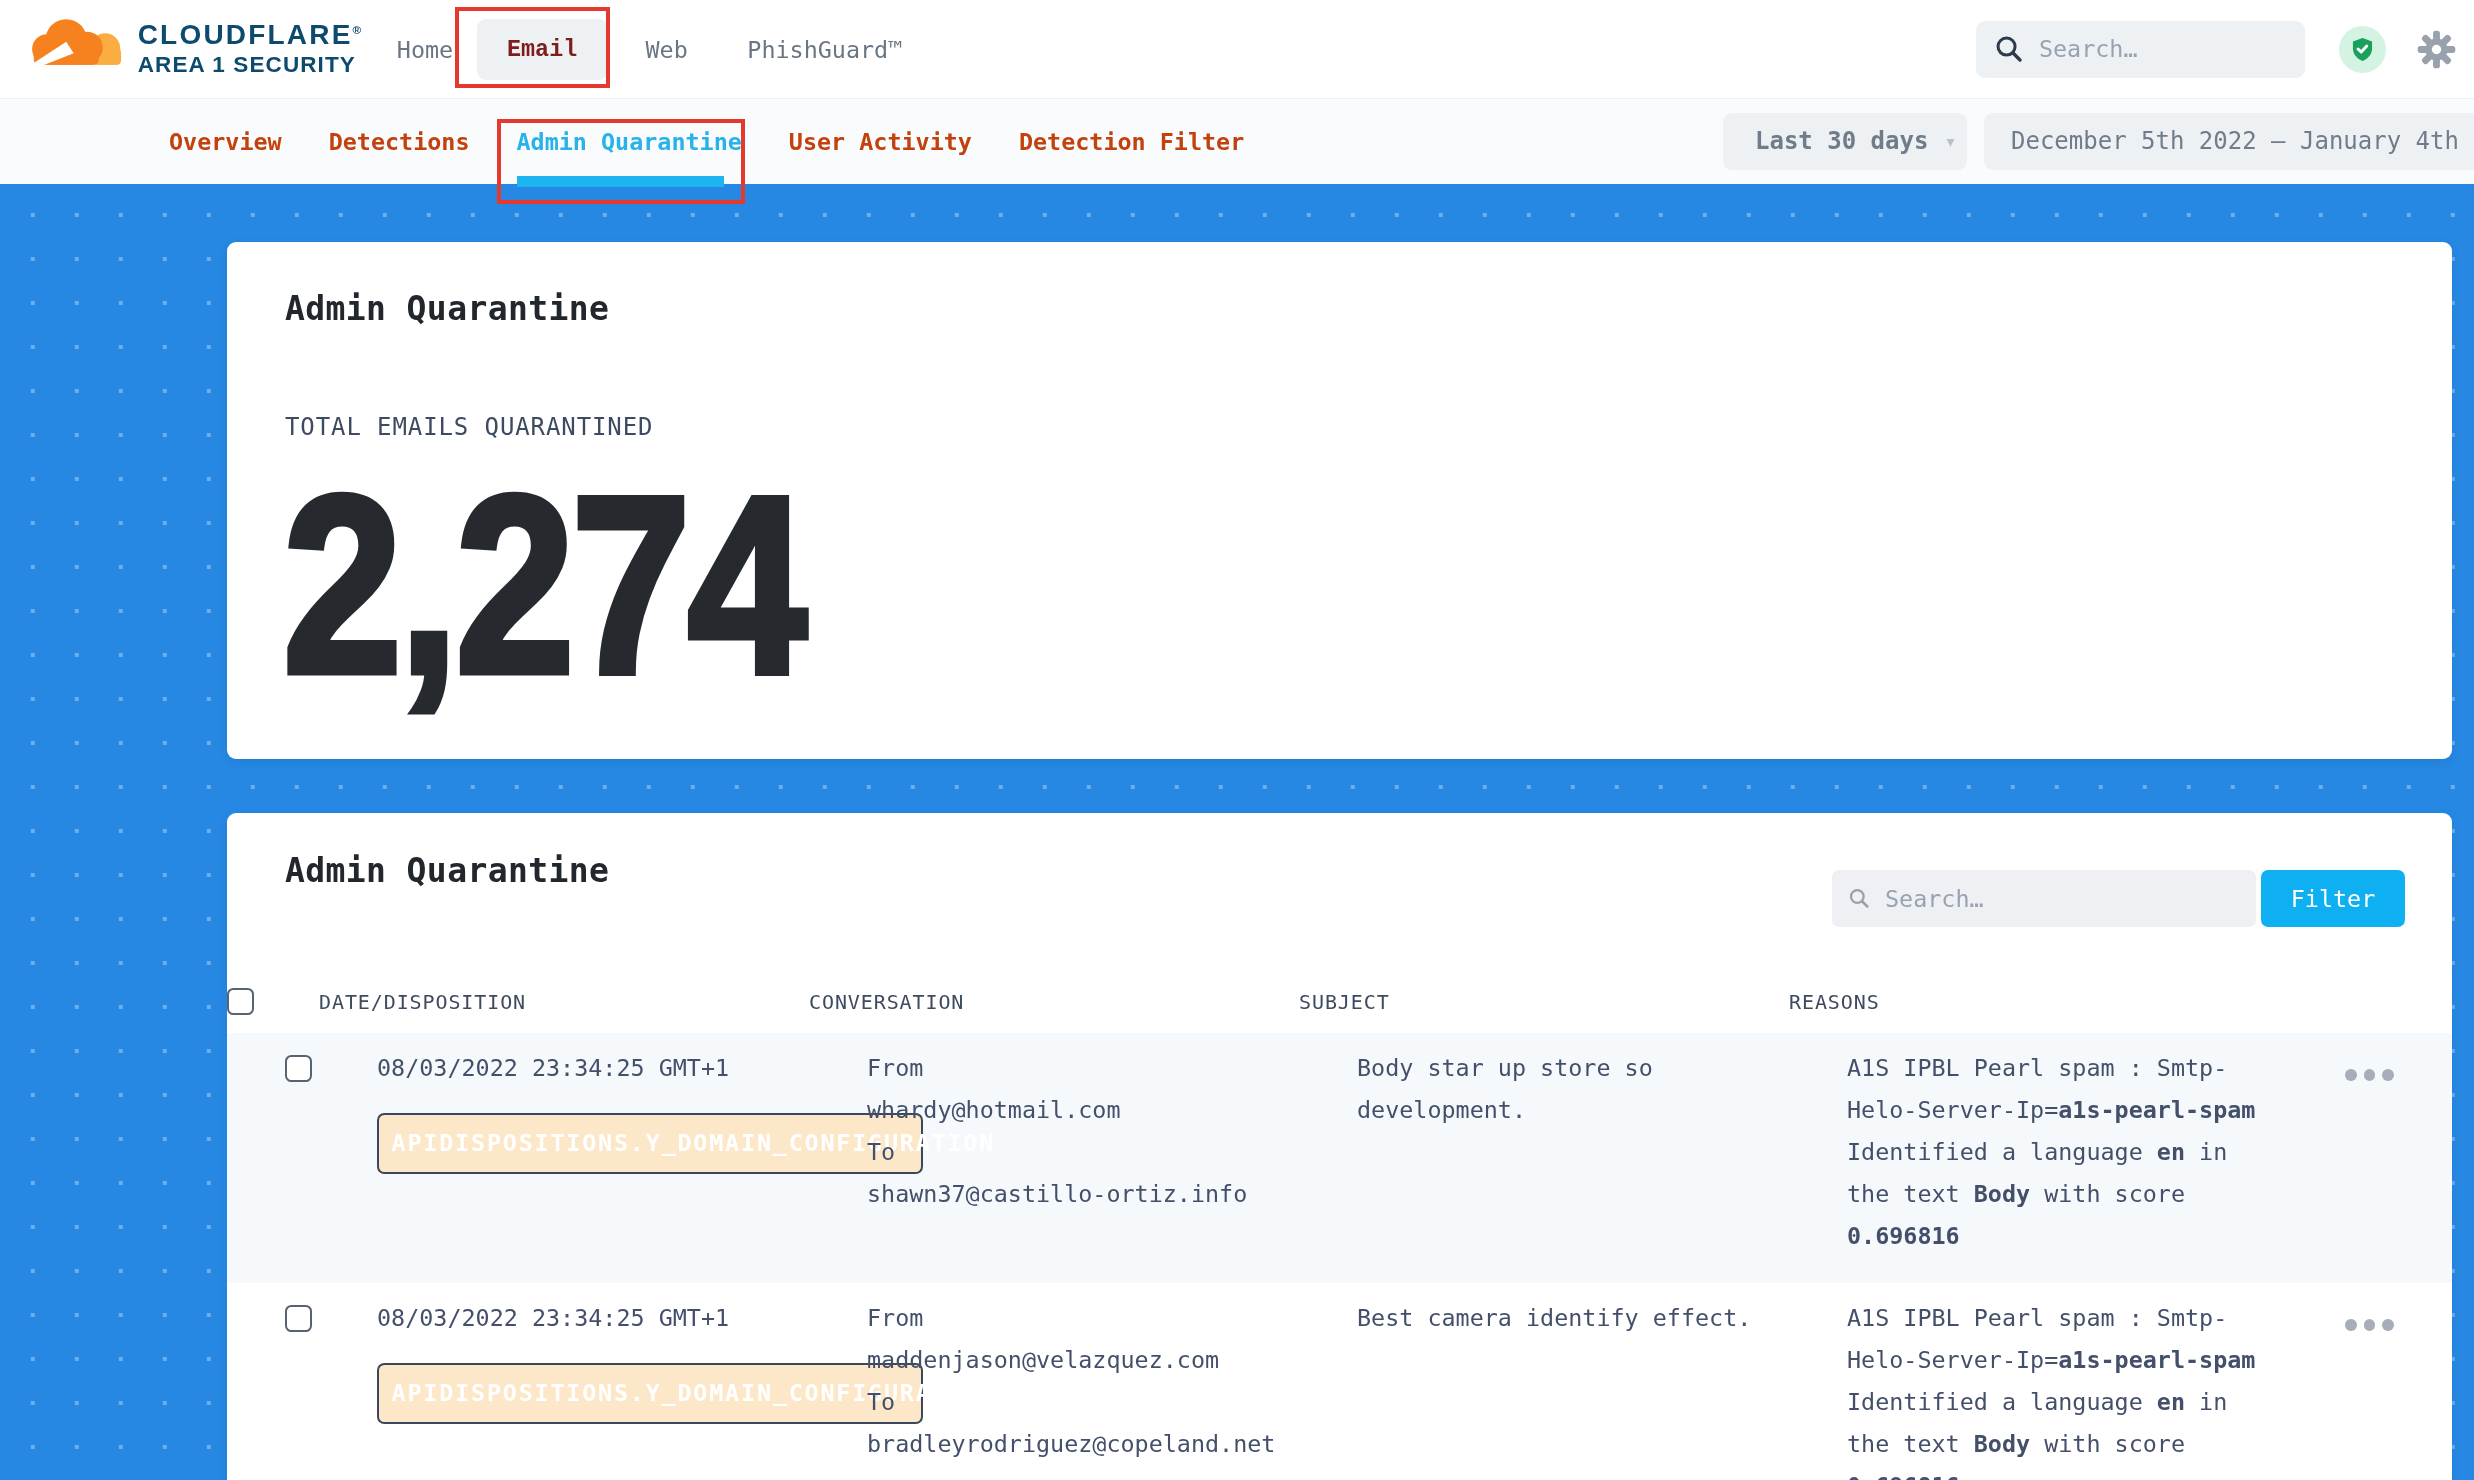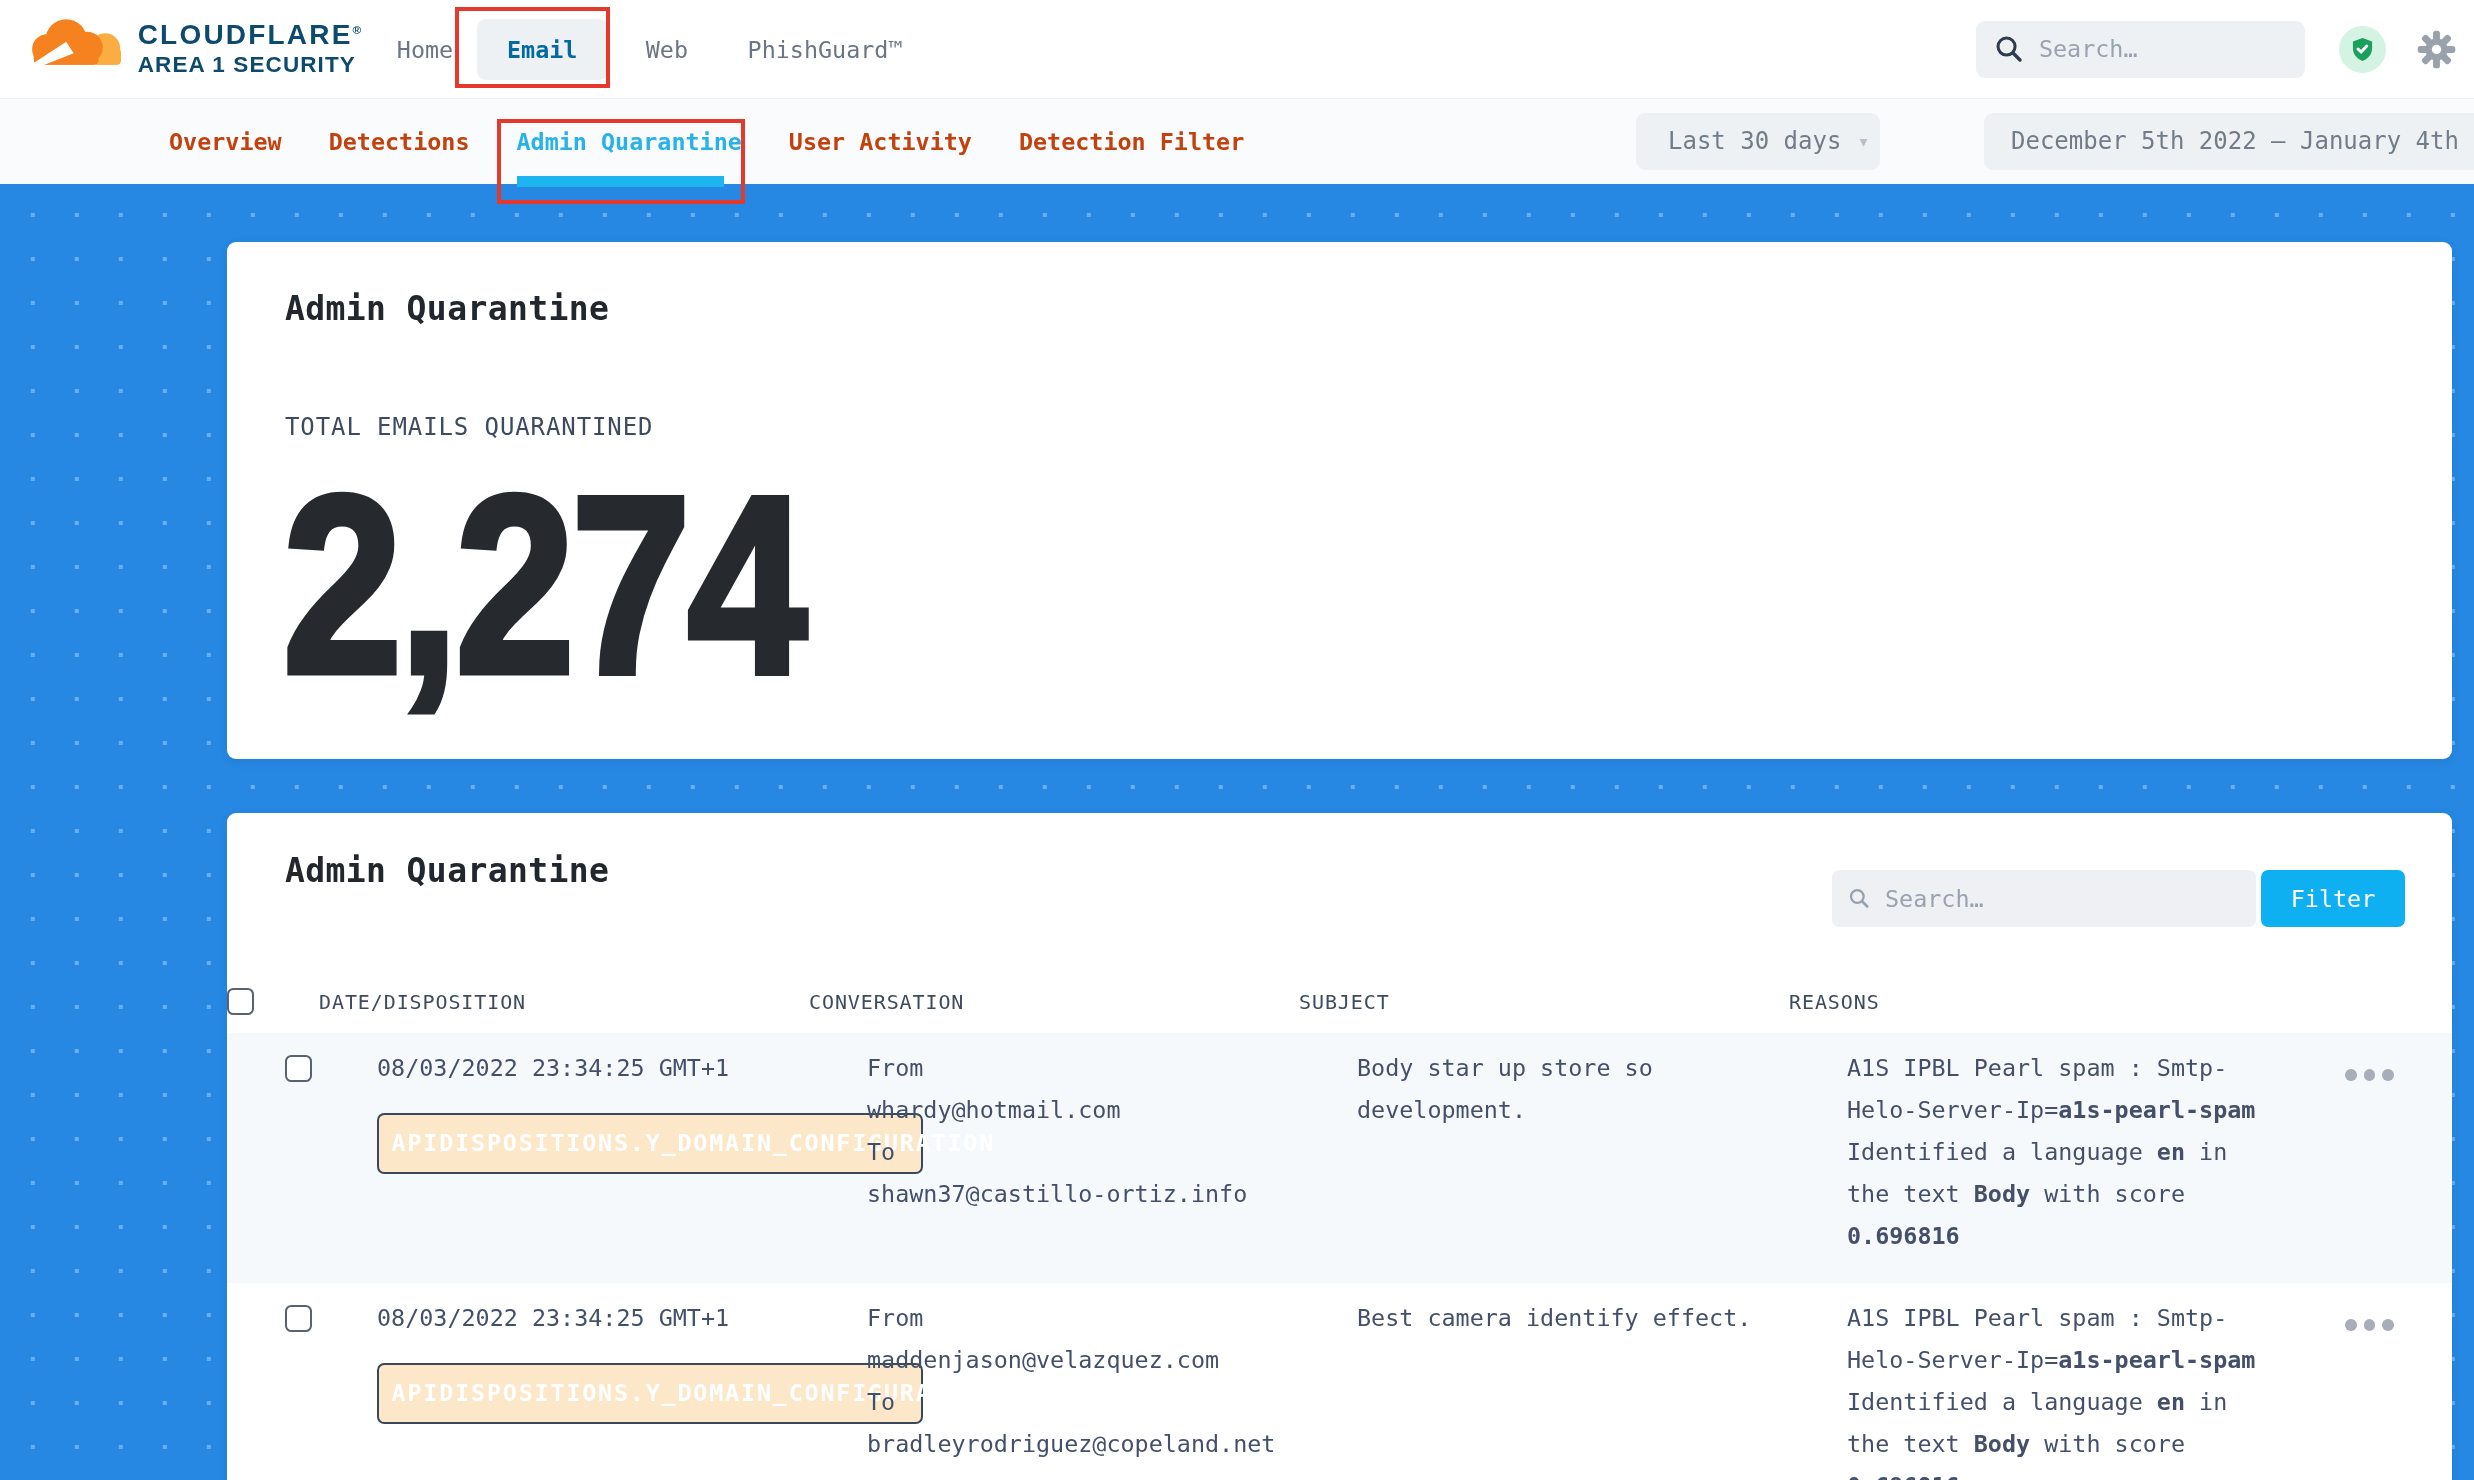--- a/index.html
+++ b/index.html
@@ -13,42 +13,42 @@
   .topnav { position:absolute; top:0; left:0; width:100%; height:99px; background:#fff; border-bottom:1.8px solid #f0f1f3; z-index:5; }
   .brand { position:absolute; left:22.5px; top:9px; display:flex; align-items:center; }
   .brand-text { margin-left:7.2px; font-family:"Liberation Sans",sans-serif; color:#0c4a6e; }
   .brand-line1 { font-size:28px; font-weight:bold; letter-spacing:2.2px; line-height:30.5px; }
   .brand-line1 sup { font-size:11.7px; letter-spacing:0; }
   .brand-line2 { font-size:22.5px; font-weight:bold; letter-spacing:1.1px; line-height:27px; }
   .topnav-items { position:absolute; left:386px; top:0; height:99px; display:flex; align-items:center; }
   .nav-item { font-size:23.4px; color:#6b7584; padding:0 10.8px; white-space:nowrap; }
   .nav-pill { margin-left:12.6px; margin-right:14.4px; height:61px; padding:0 30.5px; display:flex; align-items:center;
     background:#eef1f4; border-radius:9px; }
-  .nav-pill .nav-item { color:#0369a1; font-weight:bold; padding:0; }
+  .nav-pill .nav-item { color:#7f1d1d; font-weight:bold; padding:0;font-family:Liberation Mono, monospace; }
   .nav-item.web { margin-left:12.6px; }
   .nav-item.pg { margin-left:38px; }
   .top-search { position:absolute; left:1976px; top:20.7px; width:329px; height:57px; background:#eef1f4; border-radius:9px;
     display:flex; align-items:center; padding:0 18px; }
   .top-search svg { flex:0 0 auto; }
   .top-search input, .card-search input {
     border:none; outline:none; background:transparent; font-family:inherit;
     font-size:23.4px; color:#6f7a88; width:100%; margin-left:14.4px; }
   .top-search input::placeholder, .card-search input::placeholder { color:#98a2b0; }
   .shield-wrap { position:absolute; left:2339px; top:26px; width:47px; height:47px; border-radius:50%;
     background:#d4f3e2; display:flex; align-items:center; justify-content:center; }
   .gear-wrap { position:absolute; left:2416px; top:29px; }
   
   .subnav { position:absolute; top:99px; left:0; width:100%; height:85px; background:#fafbfd; z-index:4; }
   .subnav-items { position:absolute; left:169px; top:0; height:85px; display:flex; gap:47px; }
   .subnav-item { height:85px; display:flex; align-items:center; font-size:23.4px; color:#c2410c; position:relative; white-space:nowrap;font-weight:bold; }
   .subnav-item.active { color:#27b2ea; font-weight:bold; }
   .subnav-item.active::after { content:""; position:absolute; left:0; bottom:-2.7px; width:207px; height:10.8px; background:#1db4f0; }
   .pill { position:absolute; top:13.5px; height:57px; background:#eef1f4; border-radius:9px;
     display:flex; align-items:center; font-size:24px; color:#717c8a; white-space:nowrap; }
-  .pill.period { left:1636px; width:244px; padding-left:32px; }
+  .pill.period { left:1723px; width:244px; padding-left:32px;font-weight:bold; }
   .pill .caret { margin-left:16px; font-size:20px; color:#b8bfc9; }
   .pill.daterange { left:1984px; width:629px; padding-left:27px; }
   
   .bluebg { position:absolute; top:184px; left:0; width:100%; height:1296px; background-color:#2688e3;
     background-image:radial-gradient(rgba(210,232,255,0.40) 2.3px, transparent 2.5px);
     background-size:44px 44px; background-position:10.8px 9px; }
   .card { position:absolute; left:227px; width:2225px; background:#fff; border-radius:9px; box-shadow:0 2.7px 9px rgba(10,40,80,.10); }
   .card1 { top:58px; height:517px; }
   .card2 { top:629px; height:907px; }
   .card-title { position:absolute; left:58px; font-size:33px; font-weight:bold; color:#22262d; letter-spacing:0.4px; }

